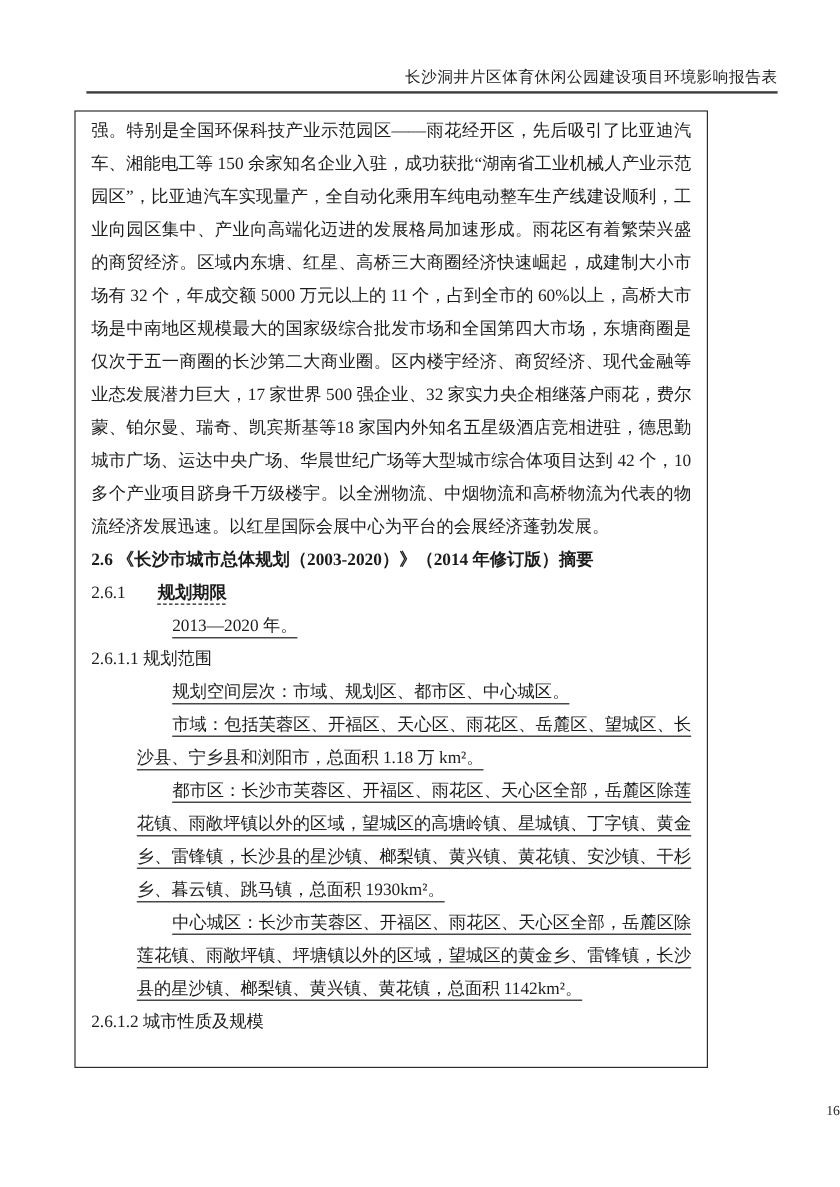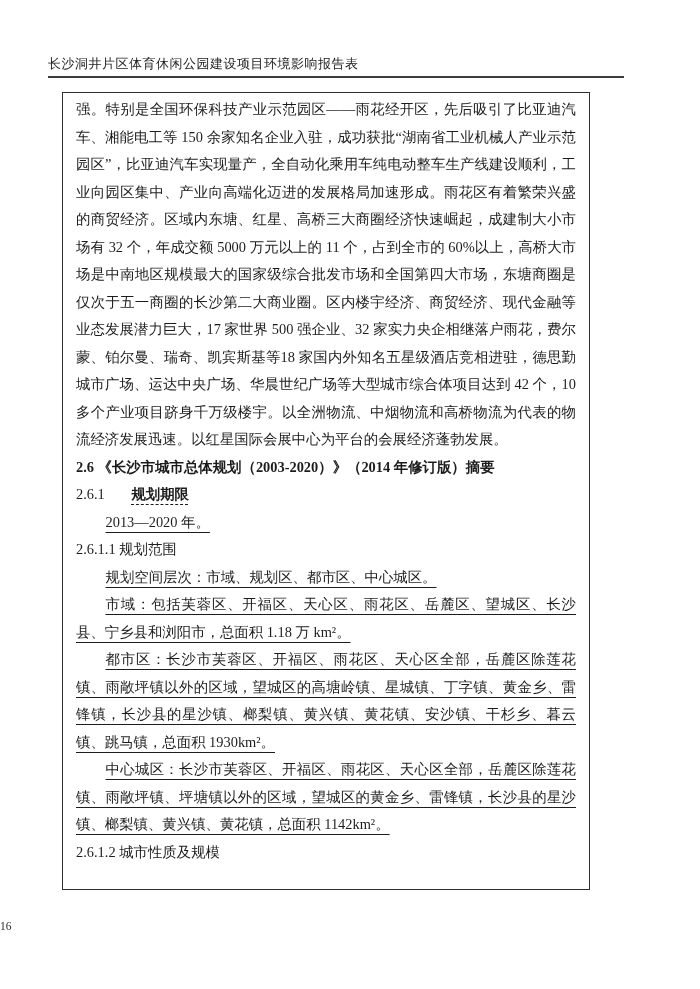--- a/index.html
+++ b/index.html
@@ -14,23 +14,24 @@
   .page {
     position: relative;
     width: 700px;
     height: 989px;
     background: #ffffff;
     overflow: hidden;
   }
   
   .page-header {
     position: absolute;
-    left: 48px;
+    left: 72px;
     top: 56px;
     width: 576px;
+    text-align: right;
     font-size: 13px;
     letter-spacing: 0.5px;
     padding-bottom: 4px;
     border-bottom: 2px solid #3c3c3c;
     line-height: 16px;
   }
   
   .content-frame {
     position: absolute;
     left: 62px;
@@ -43,21 +44,21 @@
     overflow: hidden;
   }
   .para {
     margin: 0;
     font-size: 14.4px;
     line-height: 27.5px;
     text-align: justify;
     text-justify: inter-ideograph;
     word-break: break-all;
   }
-  .indent { text-indent: 2.05em; }
+  .indent { text-indent: 2.05em; margin-left: 38px; }
   .h1 { font-weight: bold; }
   .u {
     text-decoration-line: underline;
     text-decoration-style: solid;
     text-decoration-thickness: 1px;
     text-underline-offset: 5px;
   }
   .run-num { font-weight: normal; }
   .run-title {
     font-weight: bold;
@@ -66,21 +67,21 @@
     text-decoration-thickness: 1px;
     text-underline-offset: 5px;
     margin-left: 23px;
   }
   
   .page-footer {
     position: absolute;
     left: 0;
     top: 920px;
     width: 700px;
-    text-align: left;
+    text-align: right;
     font-size: 11.5px;
     color: #2a2a2a;
   }
 </style>
 </head>
 <body>
 
 <div class="page">
 
   <div class="page-header">

